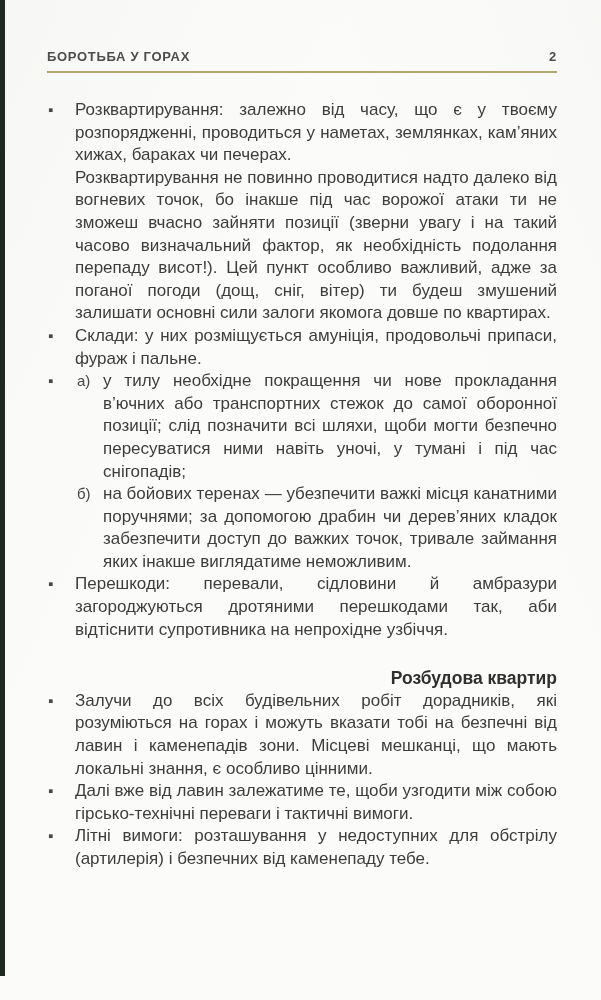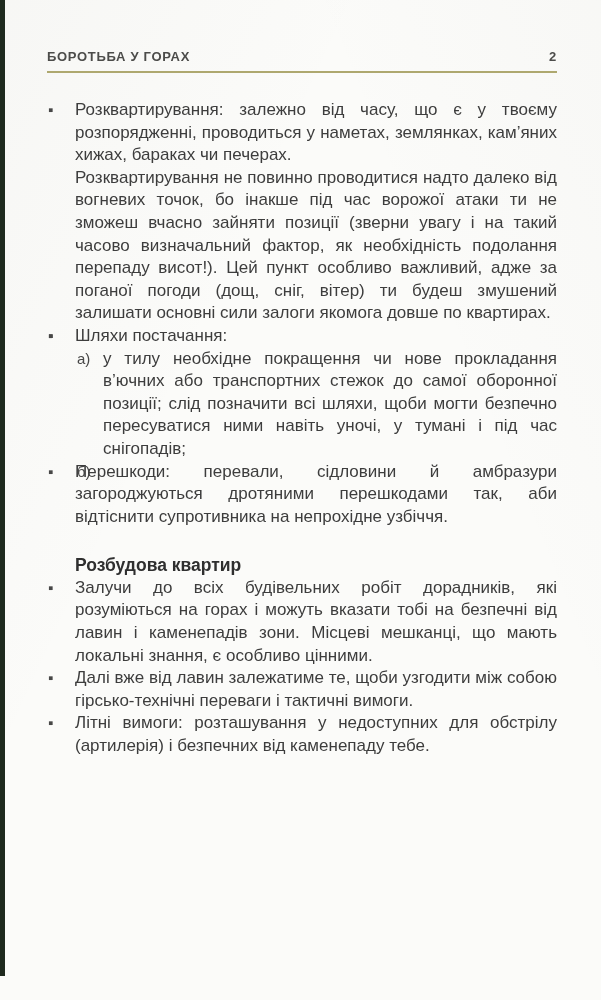--- a/index.html
+++ b/index.html
@@ -76,21 +76,21 @@
   }
   .block.sub .marker {
     left: 30px;
   }
   .section-heading {
     padding-left: 28px;
     margin-top: 26px;
     font-weight: bold;
     font-size: 17.5px;
     color: #2f2f2f;
-    text-align: left;
+    text-align: right;
   }
 </style>
 </head>
 <body>
 
 <div class="page">
 
   <div class="edge-bar"></div>
 
   <div class="header-row">
@@ -106,34 +106,35 @@
       <span>Розквартирування: залежно від часу, що є у твоєму розпорядженні, проводиться у наметах, землянках, кам’яних хижах, бараках чи печерах.</span>
     </div>
 
     <div class="block">
       <span class="marker"></span>
       <span>Розквартирування не повинно проводитися надто далеко від вогневих точок, бо інакше під час ворожої атаки ти не зможеш вчасно зайняти позиції (зверни увагу і на такий часово визначальний фактор, як необхідність подолання перепаду висот!). Цей пункт особливо важливий, адже за поганої погоди (дощ, сніг, вітер) ти будеш змушений залишати основні сили залоги якомога довше по квартирах.</span>
     </div>
 
     <div class="block">
       <span class="marker">▪</span>
+      <span>Склади: у них розміщується амуніція, продовольчі припаси, фураж і пальне.</span>
     </div>
 
     <div class="block">
       <span class="marker">▪</span>
-      <span>Шляхи постачання:</span>
     </div>
 
     <div class="block sub">
       <span class="marker">а)</span>
       <span>у тилу необхідне покращення чи нове прокладання в’ючних або транспортних стежок до самої оборонної позиції; слід позначити всі шляхи, щоби могти безпечно пересуватися ними навіть уночі, у тумані і під час снігопадів;</span>
     </div>
 
     <div class="block sub">
       <span class="marker">б)</span>
+      <span>на бойових теренах — убезпечити важкі місця канатними поручнями; за допомогою драбин чи дерев’яних кладок забезпечити доступ до важких точок, тривале займання яких інакше виглядатиме неможливим.</span>
     </div>
 
     <div class="block">
       <span class="marker">▪</span>
       <span>Перешкоди: перевали, сідловини й амбразури загороджуються дротяними перешкодами так, аби відтіснити супротивника на непрохідне узбіччя.</span>
     </div>
 
     <div class="section-heading">Розбудова квартир</div>
 
     <div class="block">

